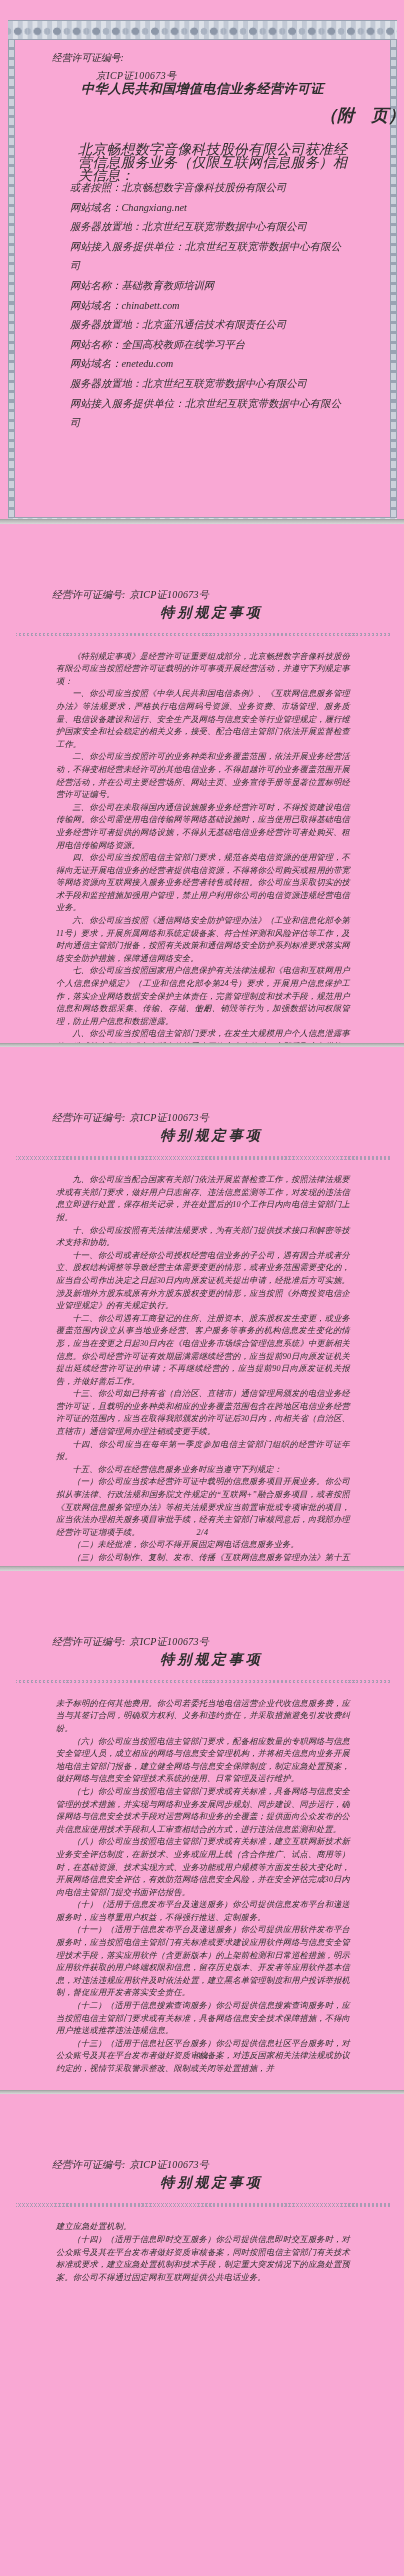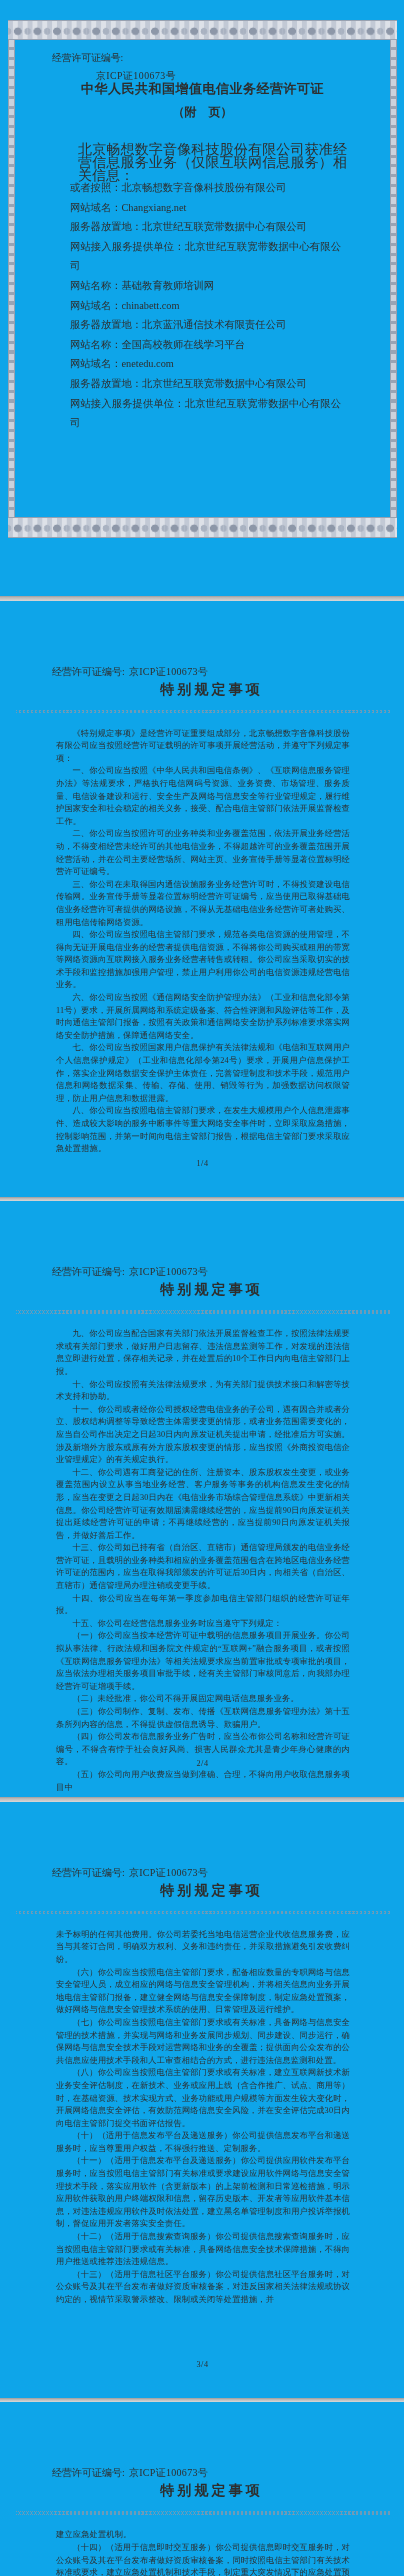--- a/index.html
+++ b/index.html
@@ -6,23 +6,24 @@
   body{
     width:405px;
     background:#c9c9c9;
     font-family:"Liberation Serif","DejaVu Serif",serif;
     color:#2e2e2e;
   }
   .doc{width:405px;}
   .page{
     position:relative;
     width:405px;
-    height:596px;
-    background:#0ea5e9;
+    height:519px;
+    background:#f9a8d4;
     overflow:hidden;
+    font-style:italic;
   }
   .sep{
     height:4.6px;
     background:linear-gradient(#b3b3b3,#d8d8d8);
     border-top:0.5px solid #a6a6a6;
     box-sizing:border-box;
   }
 
   
   .band{
@@ -50,21 +51,21 @@
   .pillar-right{right:8.2px;}
 
   .cert-head{position:absolute;top:52px;left:52px;font-size:9.8px;}
   .cert-num{margin:4.6px 0 0 44px;letter-spacing:0.5px;}
   .cert-title{
     position:absolute;top:80px;left:0;right:0;
     text-align:center;font-size:13px;font-weight:bold;letter-spacing:0.5px;
   }
   .cert-sub{
     position:absolute;top:104px;left:0;right:0;
-    text-align:center;font-size:12px;font-weight:bold;
+    text-align:right;font-size:17px;font-weight:bold;
   }
   .cert-intro{
     position:absolute;top:135px;left:70px;width:269px;
     font-size:14px;line-height:13px;margin:8px;text-align:justify;
   }
   .entries{position:absolute;top:178px;left:70px;width:271px;}
   .entry{
     margin:0;font-size:10.3px;line-height:19.6px;text-align:justify;
   }
 
@@ -134,21 +135,21 @@
   <section class="page">
     <div class="prov-head">
       <span>经营许可证编号:</span><span class="num">京ICP证100673号</span>
     </div>
     <h2 class="prov-title" style="margin:0;">特别规定事项</h2>
     <div class="zigzag"></div>
     <div class="prov-body">
         <p class="para">《特别规定事项》是经营许可证重要组成部分，北京畅想数字音像科技股份有限公司应当按照经营许可证载明的许可事项开展经营活动，并遵守下列规定事项：</p>
         <p class="para">一、你公司应当按照《中华人民共和国电信条例》、《互联网信息服务管理办法》等法规要求，严格执行电信网码号资源、业务资费、市场管理、服务质量、电信设备建设和运行、安全生产及网络与信息安全等行业管理规定，履行维护国家安全和社会稳定的相关义务，接受、配合电信主管部门依法开展监督检查工作。</p>
         <p class="para">二、你公司应当按照许可的业务种类和业务覆盖范围，依法开展业务经营活动，不得变相经营未经许可的其他电信业务，不得超越许可的业务覆盖范围开展经营活动，并在公司主要经营场所、网站主页、业务宣传手册等显著位置标明经营许可证编号。</p>
-        <p class="para">三、你公司在未取得国内通信设施服务业务经营许可时，不得投资建设电信传输网。业务宣传手册等显著位置标明经营许可证编号，应当使用已取得基础电信业务经营许可者提供的网络设施，不得从无基础电信业务经营许可者处购买、租用电信传输网络资源。</p>
+        <p class="para">三、你公司在未取得国内通信设施服务业务经营许可时，不得投资建设电信传输网。你公司需使用电信传输网等网络基础设施时，应当使用已取得基础电信业务经营许可者提供的网络设施，不得从无基础电信业务经营许可者处购买、租用电信传输网络资源。</p>
         <p class="para">四、你公司应当按照电信主管部门要求，规范各类电信资源的使用管理，不得向无证开展电信业务的经营者提供电信资源，不得将你公司购买或租用的带宽等网络资源向互联网接入服务业务经营者转售或转租。你公司应当采取切实的技术手段和监控措施加强用户管理，禁止用户利用你公司的电信资源违规经营电信业务。</p>
         <p class="para">六、你公司应当按照《通信网络安全防护管理办法》（工业和信息化部令第11号）要求，开展所属网络和系统定级备案、符合性评测和风险评估等工作，及时向通信主管部门报备，按照有关政策和通信网络安全防护系列标准要求落实网络安全防护措施，保障通信网络安全。</p>
         <p class="para">七、你公司应当按照国家用户信息保护有关法律法规和《电信和互联网用户个人信息保护规定》（工业和信息化部令第24号）要求，开展用户信息保护工作，落实企业网络数据安全保护主体责任，完善管理制度和技术手段，规范用户信息和网络数据采集、传输、存储、使用、销毁等行为，加强数据访问权限管理，防止用户信息和数据泄露。</p>
         <p class="para">八、你公司应当按照电信主管部门要求，在发生大规模用户个人信息泄露事件、造成较大影响的服务中断事件等重大网络安全事件时，立即采取应急措施，控制影响范围，并第一时间向电信主管部门报告，根据电信主管部门要求采取应急处置措施。</p>
       </div>
     <div class="pagenum">1/4</div>
   </section>
 
   <div class="sep"></div>
 

